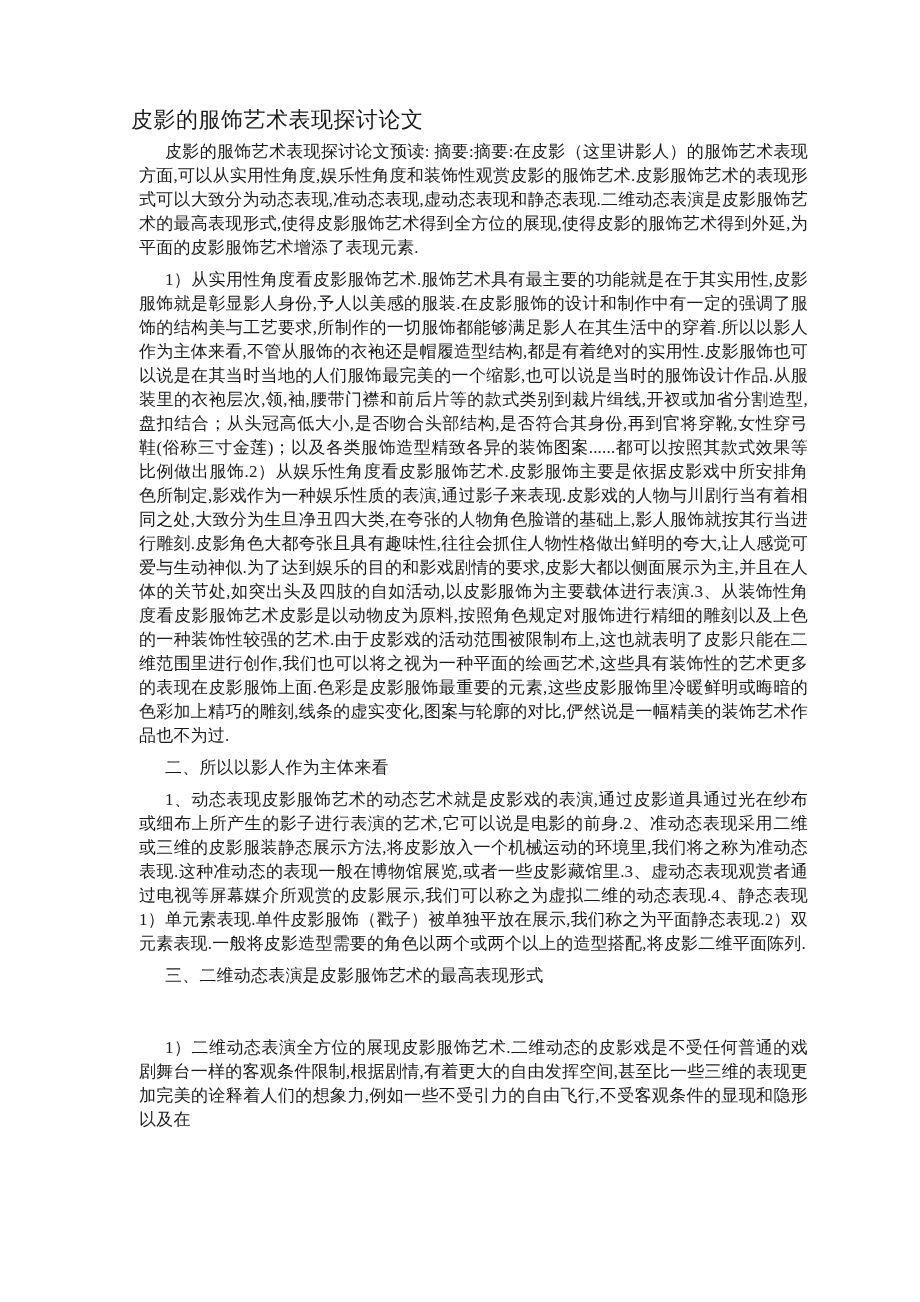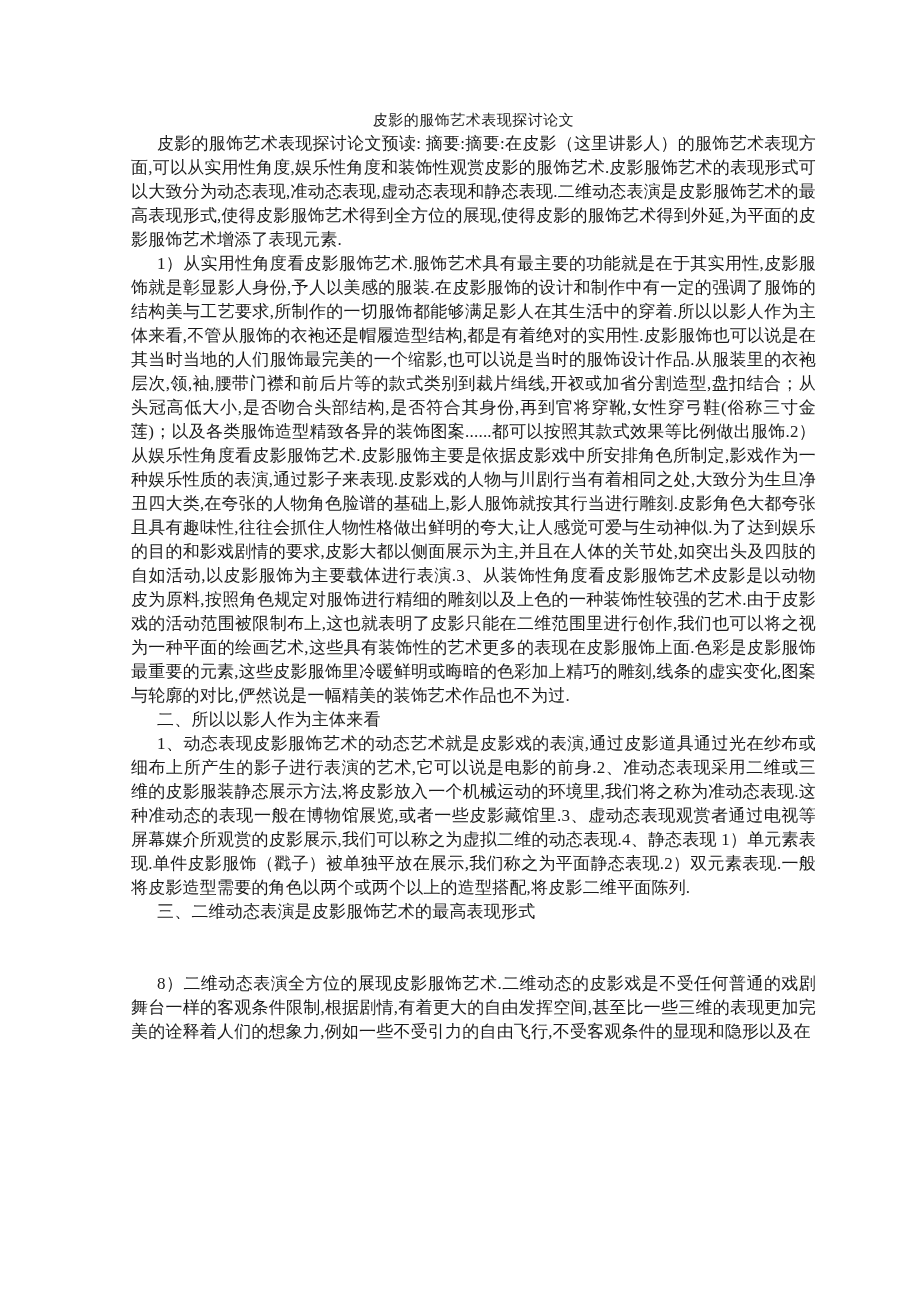--- a/index.html
+++ b/index.html
@@ -15,28 +15,28 @@
     box-sizing: border-box;
     padding: 108px 104px 0 131px;
     font-family: "Liberation Serif", "DejaVu Serif", serif;
     color: #1b1b1b;
     font-size: 17px;
     line-height: 24px;
     overflow: hidden;
   }
   .doc-title {
     margin: 0;
-    font-size: 15px;
+    font-size: 22px;
     font-weight: normal;
     line-height: 24px;
-    text-align: center;
+    text-align: left;
     letter-spacing: 0.5px;
   }
   .para {
-    margin: 0;
+    margin: 8px;
     text-align: justify;
     text-justify: inter-ideograph;
     text-indent: 26px;
     letter-spacing: 0.2px;
   }
   .gap-before {
     margin-top: 48px;
   }
 </style>
 </head>
@@ -51,14 +51,14 @@
 
 
   <p class="para">1）从实用性角度看皮影服饰艺术.服饰艺术具有最主要的功能就是在于其实用性,皮影服饰就是彰显影人身份,予人以美感的服装.在皮影服饰的设计和制作中有一定的强调了服饰的结构美与工艺要求,所制作的一切服饰都能够满足影人在其生活中的穿着.所以以影人作为主体来看,不管从服饰的衣袍还是帽履造型结构,都是有着绝对的实用性.皮影服饰也可以说是在其当时当地的人们服饰最完美的一个缩影,也可以说是当时的服饰设计作品.从服装里的衣袍层次,领,袖,腰带门襟和前后片等的款式类别到裁片缉线,开衩或加省分割造型,盘扣结合；从头冠高低大小,是否吻合头部结构,是否符合其身份,再到官将穿靴,女性穿弓鞋(俗称三寸金莲)；以及各类服饰造型精致各异的装饰图案......都可以按照其款式效果等比例做出服饰.2）从娱乐性角度看皮影服饰艺术.皮影服饰主要是依据皮影戏中所安排角色所制定,影戏作为一种娱乐性质的表演,通过影子来表现.皮影戏的人物与川剧行当有着相同之处,大致分为生旦净丑四大类,在夸张的人物角色脸谱的基础上,影人服饰就按其行当进行雕刻.皮影角色大都夸张且具有趣味性,往往会抓住人物性格做出鲜明的夸大,让人感觉可爱与生动神似.为了达到娱乐的目的和影戏剧情的要求,皮影大都以侧面展示为主,并且在人体的关节处,如突出头及四肢的自如活动,以皮影服饰为主要载体进行表演.3、从装饰性角度看皮影服饰艺术皮影是以动物皮为原料,按照角色规定对服饰进行精细的雕刻以及上色的一种装饰性较强的艺术.由于皮影戏的活动范围被限制布上,这也就表明了皮影只能在二维范围里进行创作,我们也可以将之视为一种平面的绘画艺术,这些具有装饰性的艺术更多的表现在皮影服饰上面.色彩是皮影服饰最重要的元素,这些皮影服饰里冷暖鲜明或晦暗的色彩加上精巧的雕刻,线条的虚实变化,图案与轮廓的对比,俨然说是一幅精美的装饰艺术作品也不为过.</p>
 
   <p class="para">二、所以以影人作为主体来看</p>
 
   <p class="para">1、动态表现皮影服饰艺术的动态艺术就是皮影戏的表演,通过皮影道具通过光在纱布或细布上所产生的影子进行表演的艺术,它可以说是电影的前身.2、准动态表现采用二维或三维的皮影服装静态展示方法,将皮影放入一个机械运动的环境里,我们将之称为准动态表现.这种准动态的表现一般在博物馆展览,或者一些皮影藏馆里.3、虚动态表现观赏者通过电视等屏幕媒介所观赏的皮影展示,我们可以称之为虚拟二维的动态表现.4、静态表现 1）单元素表现.单件皮影服饰（戳子）被单独平放在展示,我们称之为平面静态表现.2）双元素表现.一般将皮影造型需要的角色以两个或两个以上的造型搭配,将皮影二维平面陈列.</p>
 
   <p class="para">三、二维动态表演是皮影服饰艺术的最高表现形式</p>
 
-  <p class="para gap-before">8）二维动态表演全方位的展现皮影服饰艺术.二维动态的皮影戏是不受任何普通的戏剧舞台一样的客观条件限制,根据剧情,有着更大的自由发挥空间,甚至比一些三维的表现更加完美的诠释着人们的想象力,例如一些不受引力的自由飞行,不受客观条件的显现和隐形以及在</p>
+  <p class="para gap-before">1）二维动态表演全方位的展现皮影服饰艺术.二维动态的皮影戏是不受任何普通的戏剧舞台一样的客观条件限制,根据剧情,有着更大的自由发挥空间,甚至比一些三维的表现更加完美的诠释着人们的想象力,例如一些不受引力的自由飞行,不受客观条件的显现和隐形以及在</p>
 </div>
 
 </body></html>

